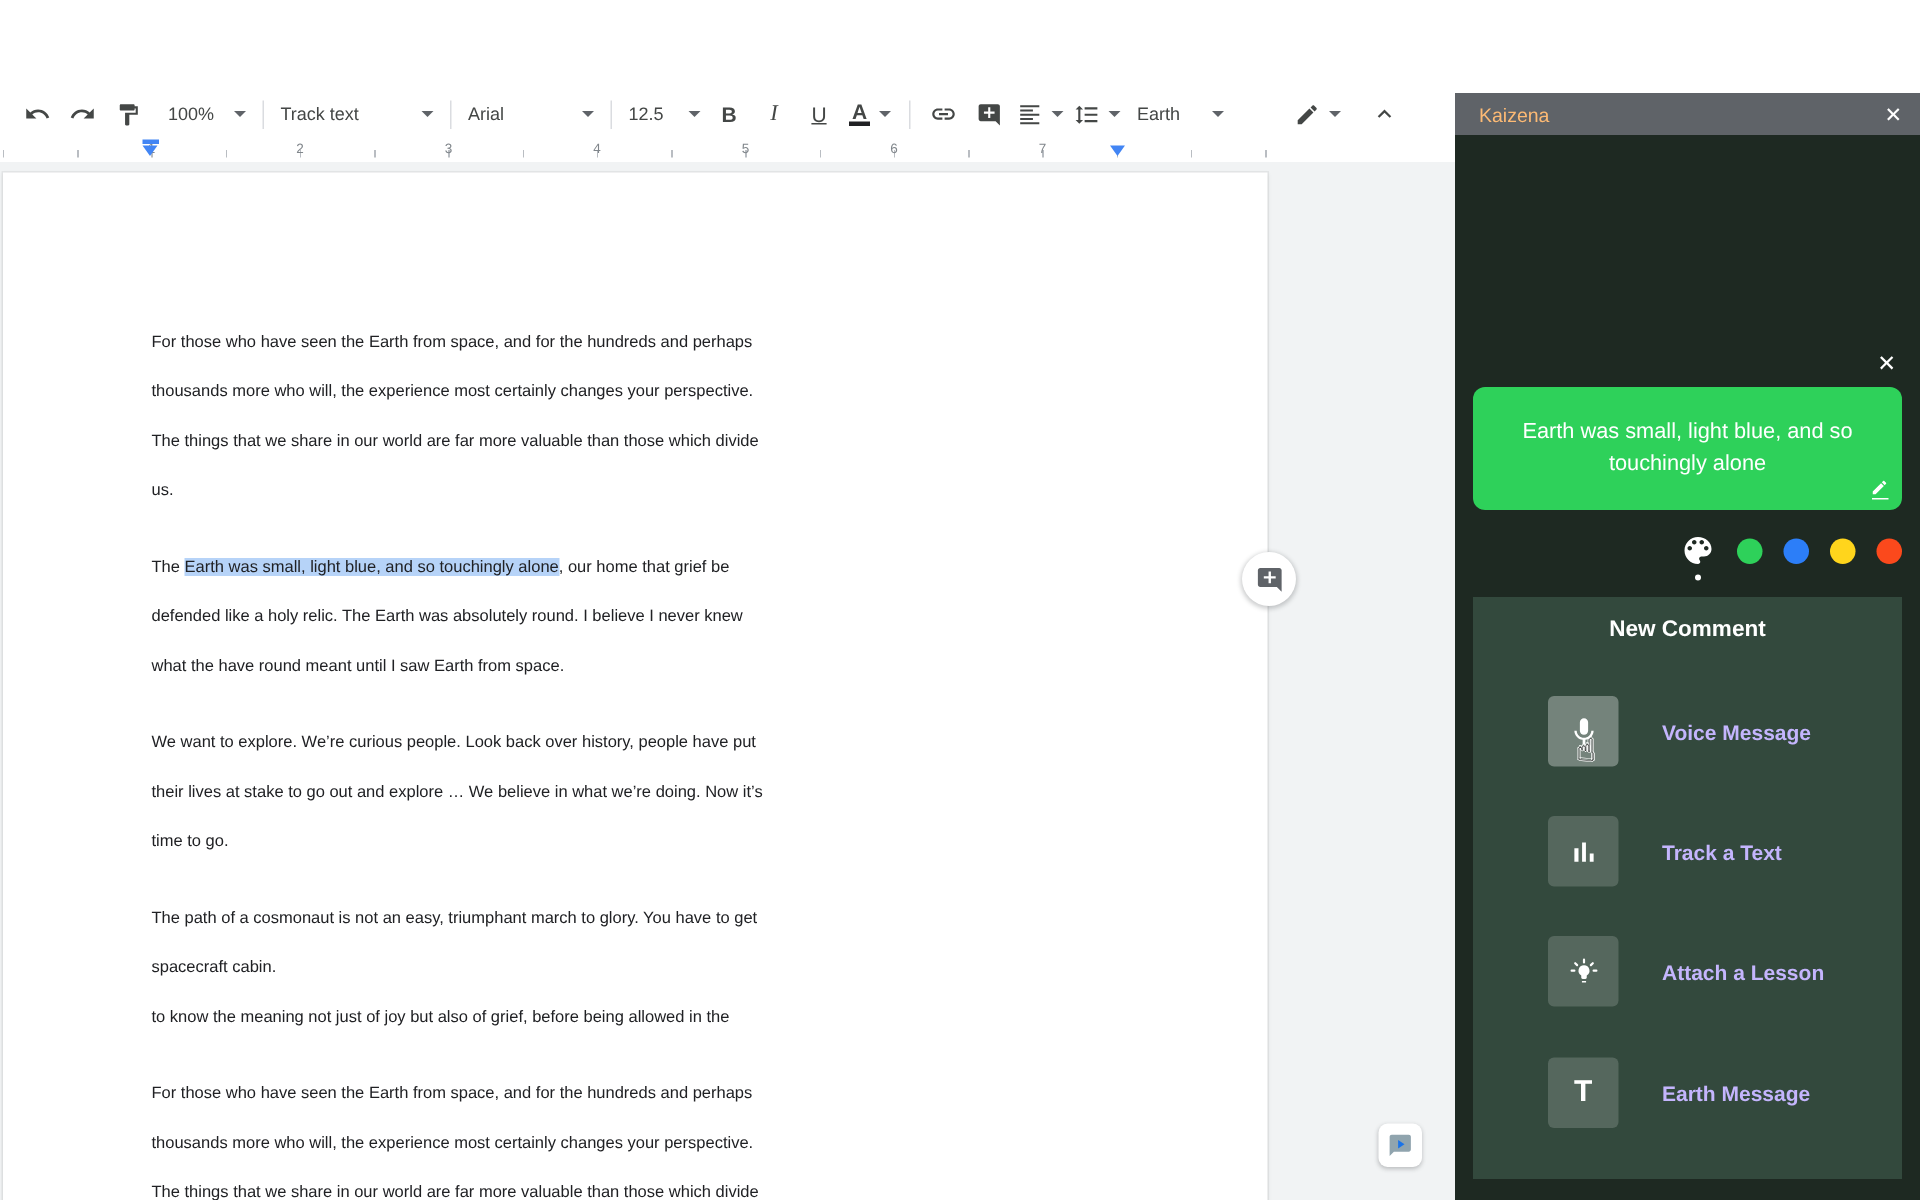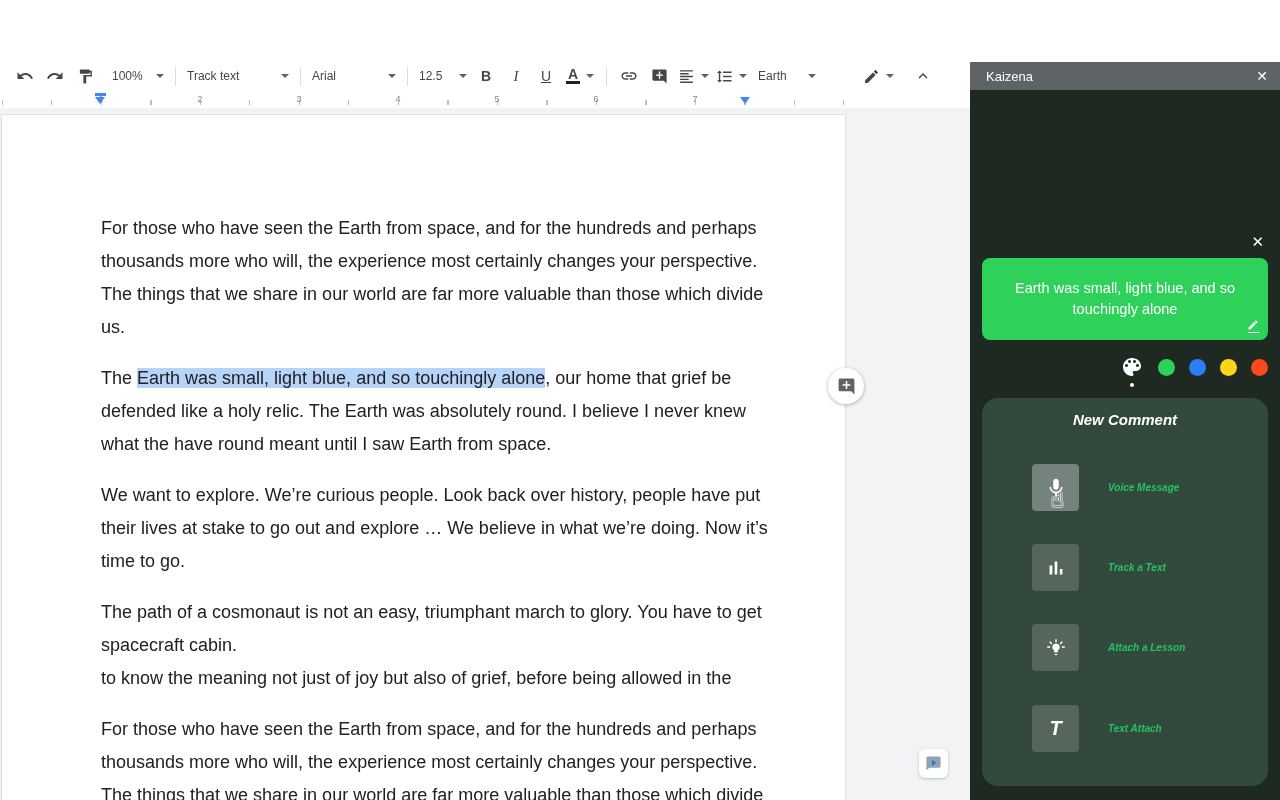--- a/index.html
+++ b/index.html
@@ -42,57 +42,57 @@
   .fl-bar{position:absolute;left:95px;top:1px;width:11px;height:3px;background:#4285f4;}
   .ind-tri{position:absolute;top:5px;width:0;height:0;border-left:5px solid transparent;
            border-right:5px solid transparent;border-top:7px solid #4285f4;}
 
   
   #canvas{position:absolute;top:108px;left:0;width:970px;height:692px;background:#f1f3f4;overflow:hidden;}
   #page{position:absolute;left:2px;top:7px;width:843px;height:760px;background:#fff;
         box-shadow:0 0 0 1px rgba(0,0,0,0.05),0 1px 3px rgba(0,0,0,0.08);overflow:hidden;}
   #doc-text{position:absolute;left:99px;top:97px;width:648px;}
   .para{margin:0 0 18px 0;}
-  .dline{white-space:nowrap;line-height:33px;font-size:18px;color:#202124;}
+  .dline{white-space:nowrap;line-height:33px;font-size:11px;color:#202124;}
   .hl{background:#b6d3f8;}
 
   #add-comment-fab{position:absolute;left:828px;top:368px;width:36px;height:36px;border-radius:50%;
       background:#fff;box-shadow:0 1px 3px 1px rgba(60,64,67,.25);display:flex;align-items:center;
       justify-content:center;color:#5f6368;}
   #kaizena-widget{position:absolute;left:919px;top:749px;width:29px;height:29px;border-radius:6px;
       background:#fff;box-shadow:0 1px 3px rgba(60,64,67,.3);display:flex;align-items:center;justify-content:center;}
 
   
   #sidebar-header{position:absolute;left:970px;top:62px;width:310px;height:28px;background:#5f6368;
       display:flex;align-items:center;padding:0 12px 0 16px;box-sizing:border-box;}
-  #sidebar-header .title{flex:1;color:#ffffff;font-size:13px;}
+  #sidebar-header .title{flex:1;color:#fdba74;font-size:13px;}
   .xclose{color:#fff;font-size:14px;line-height:14px;}
   #sidebar-body{position:absolute;left:970px;top:90px;width:310px;height:710px;background:#1e2922;}
 
   .bubble-close{position:absolute;right:16px;top:143px;color:#fff;font-size:15px;}
   #comment-bubble{position:absolute;left:12px;top:168px;width:286px;height:82px;background:#2ed15a;
       border-radius:8px;display:flex;align-items:center;justify-content:center;box-sizing:border-box;
       padding:0 18px;text-align:center;color:#fff;font-size:14.5px;line-height:21px;font-weight:500;}
   #comment-bubble .edit-ic{position:absolute;right:9px;bottom:7px;color:#fff;display:flex;
       flex-direction:column;align-items:center;}
   #comment-bubble .edit-bar{width:11px;height:1.5px;background:#fff;margin-top:1px;}
 
   #palette-row{position:absolute;top:265px;right:12px;display:flex;align-items:center;gap:14px;}
   .pal-wrap{position:relative;width:24px;height:24px;color:#fff;}
   .active-dot{position:absolute;left:50%;bottom:-8px;transform:translateX(-50%);width:4px;height:4px;
       border-radius:50%;background:#fff;}
   .color-dot{width:17px;height:17px;border-radius:50%;flex:none;}
 
-  #new-comment{position:absolute;left:12px;top:308px;width:286px;height:388px;background:#33493d;border-radius:16px;font-style:italic;}
+  #new-comment{position:absolute;left:12px;top:308px;width:286px;height:388px;background:#33493d;border-radius:0;}
   #new-comment .nc-title{text-align:center;padding-top:13px;color:#fff;font-size:15px;font-weight:bold;}
   .nc-item{position:absolute;left:50px;display:flex;align-items:center;height:47px;}
   .nc-tile{width:47px;height:47px;border-radius:4px;background:rgba(255,255,255,.17);display:flex;
       align-items:center;justify-content:center;color:#fff;margin-right:29px;flex:none;}
   .nc-tile.hovered{background:rgba(255,255,255,.32);}
-  .nc-label{color:#22c55e;font-size:10px;font-weight:bold;white-space:nowrap;}
+  .nc-label{color:#c4b5fd;font-size:14px;font-weight:bold;white-space:nowrap;}
   .t-letter{font-size:20px;font-weight:bold;color:#fff;}
 
   #hand-cursor{position:absolute;left:1051px;top:488px;z-index:10;font-family:"DejaVu Sans",sans-serif;
       font-size:21px;color:#1a1a1a;
       text-shadow:-1px 0 #fff,1px 0 #fff,0 -1px #fff,0 1px #fff;}
   #hand-cursor::after{content:"☝";}
 </style>
 </head>
 <body>
 
@@ -315,20 +315,20 @@
               <path d="M12 3v2M5.6 5.6L7 7M18.4 5.6L17 7M3 11h2M19 11h2" stroke="currentColor" stroke-width="1.6" fill="none" stroke-linecap="round"></path>
             </svg>
         </span>
         <span class="nc-label">Attach a Lesson</span>
       </div>
 
       <div class="nc-item" style="top:307px">
         <span class="nc-tile">
           <span class="t-letter">T</span>
         </span>
-        <span class="nc-label">Text Attach</span>
+        <span class="nc-label">Earth Message</span>
       </div>
     </div>
   </div>
 
   <div id="hand-cursor"></div>
 
 </div>
 
 </body></html>

